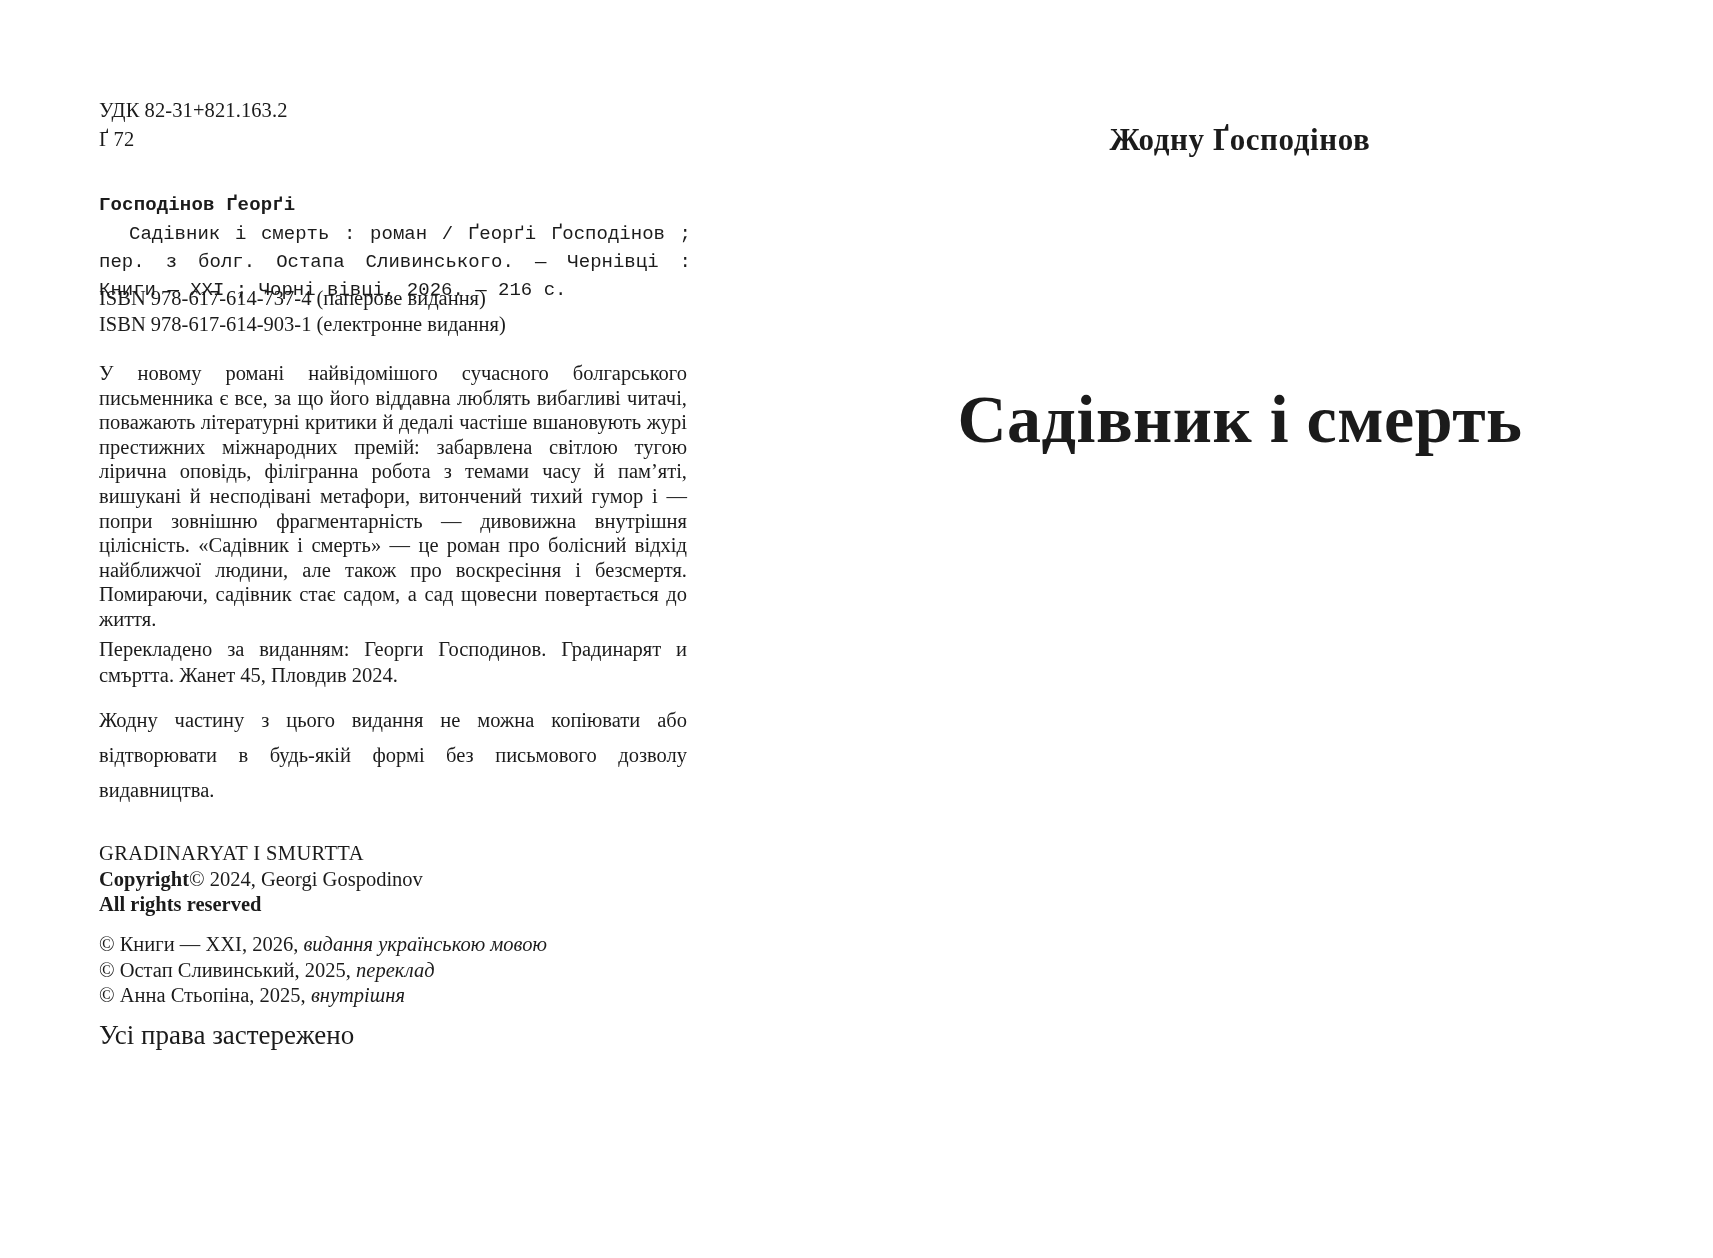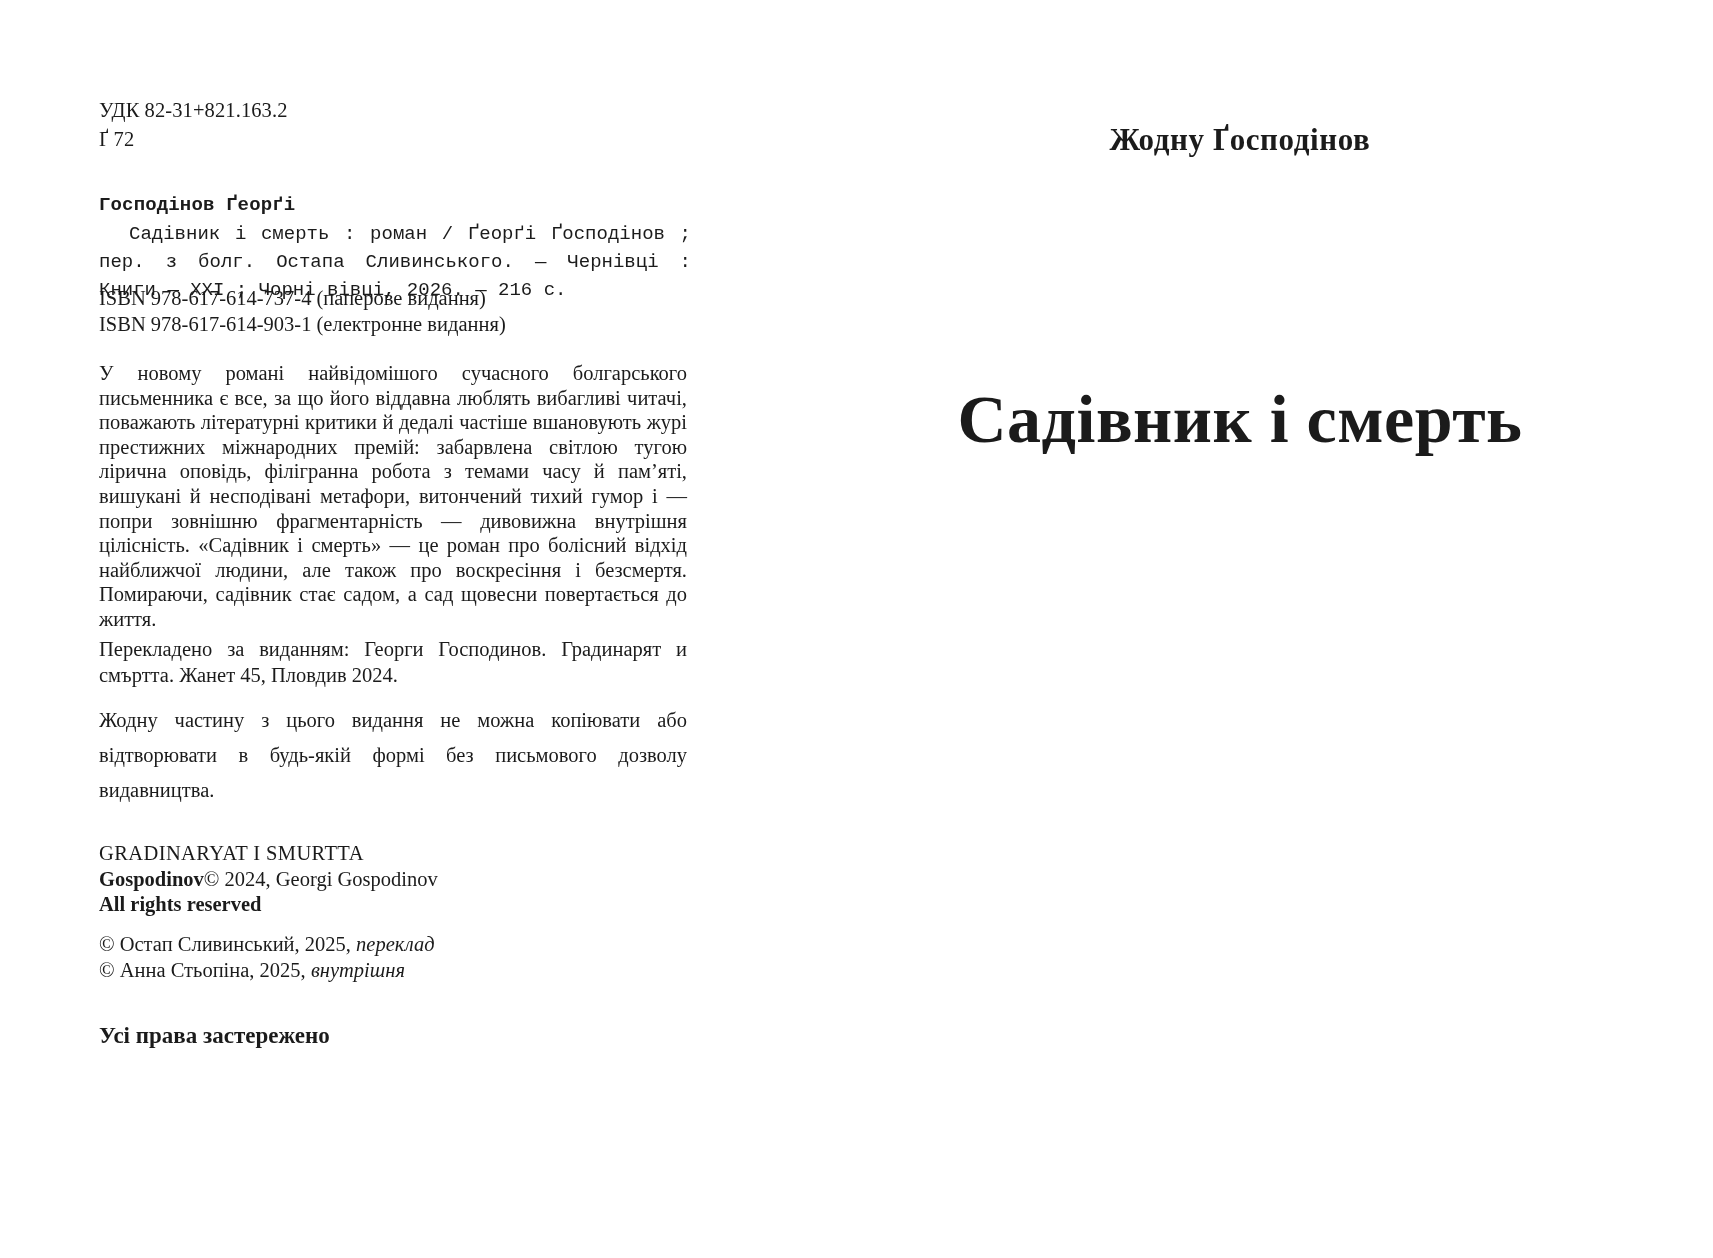--- a/index.html
+++ b/index.html
@@ -116,23 +116,22 @@
     left: 0;
     font-size: 20.5px;
     line-height: 25.5px;
   }
   .ua-copy .it { font-style: italic; }
 
   .rights {
     position: absolute;
     top: 1023px;
     left: 0;
-    font-size: 23px;
-    line-height: 25.5px;
-    font-weight: bold;
+    font-size: 27px;
+    line-height: 25.5px;
   }
 
   
   .recto {
     position: absolute;
     left: 860px;
     top: 0;
     width: 760px;
     height: 1258px;
   }
@@ -181,25 +180,26 @@
     </div>
 
     <div class="annotation">У новому романі найвідомішого сучасного болгарського письменника є все, за що його віддавна люблять вибагливі читачі, поважають літературні критики й дедалі частіше вшановують журі престижних міжнародних премій: забарвлена світлою тугою лірична оповідь, філігранна робота з темами часу й пам’яті, вишукані й несподівані метафори, витончений тихий гумор і — попри зовнішню фрагментарність — дивовижна внутрішня цілісність. «Садівник і смерть» — це роман про болісний відхід найближчої людини, але також про воскресіння і безсмертя. Помираючи, садівник стає садом, а сад щовесни повертається до життя.</div>
 
     <div class="translated-from">Перекладено за виданням: Георги Господинов. Градинарят и смъртта. Жанет 45, Пловдив 2024.</div>
 
     <div class="no-copy">Жодну частину з цього видання не можна копіювати або відтворювати в будь-якій формі без письмового дозволу видавництва.</div>
 
     <div class="orig-copy">
       <div class="t-line">GRADINARYAT I SMURTTA</div>
-      <div><span class="b">Gospodinov</span><span>© 2024, Georgi Gospodinov</span></div>
+      <div><span class="b">Copyright</span><span>© 2024, Georgi Gospodinov</span></div>
       <div class="b">All rights reserved</div>
     </div>
 
     <div class="ua-copy">
+      <div><span>© Книги — XXI, 2026, </span><span class="it">видання українською мовою</span></div>
       <div><span>© Остап Сливинський, 2025, </span><span class="it">переклад</span></div>
       <div><span>© Анна Стьопіна, 2025, </span><span class="it">внутрішня</span></div>
     </div>
 
     <div class="rights">Усі права застережено</div>
 
   </div>
 
   <div class="recto">
     <div class="recto-author">Жодну Ґосподінов</div>

